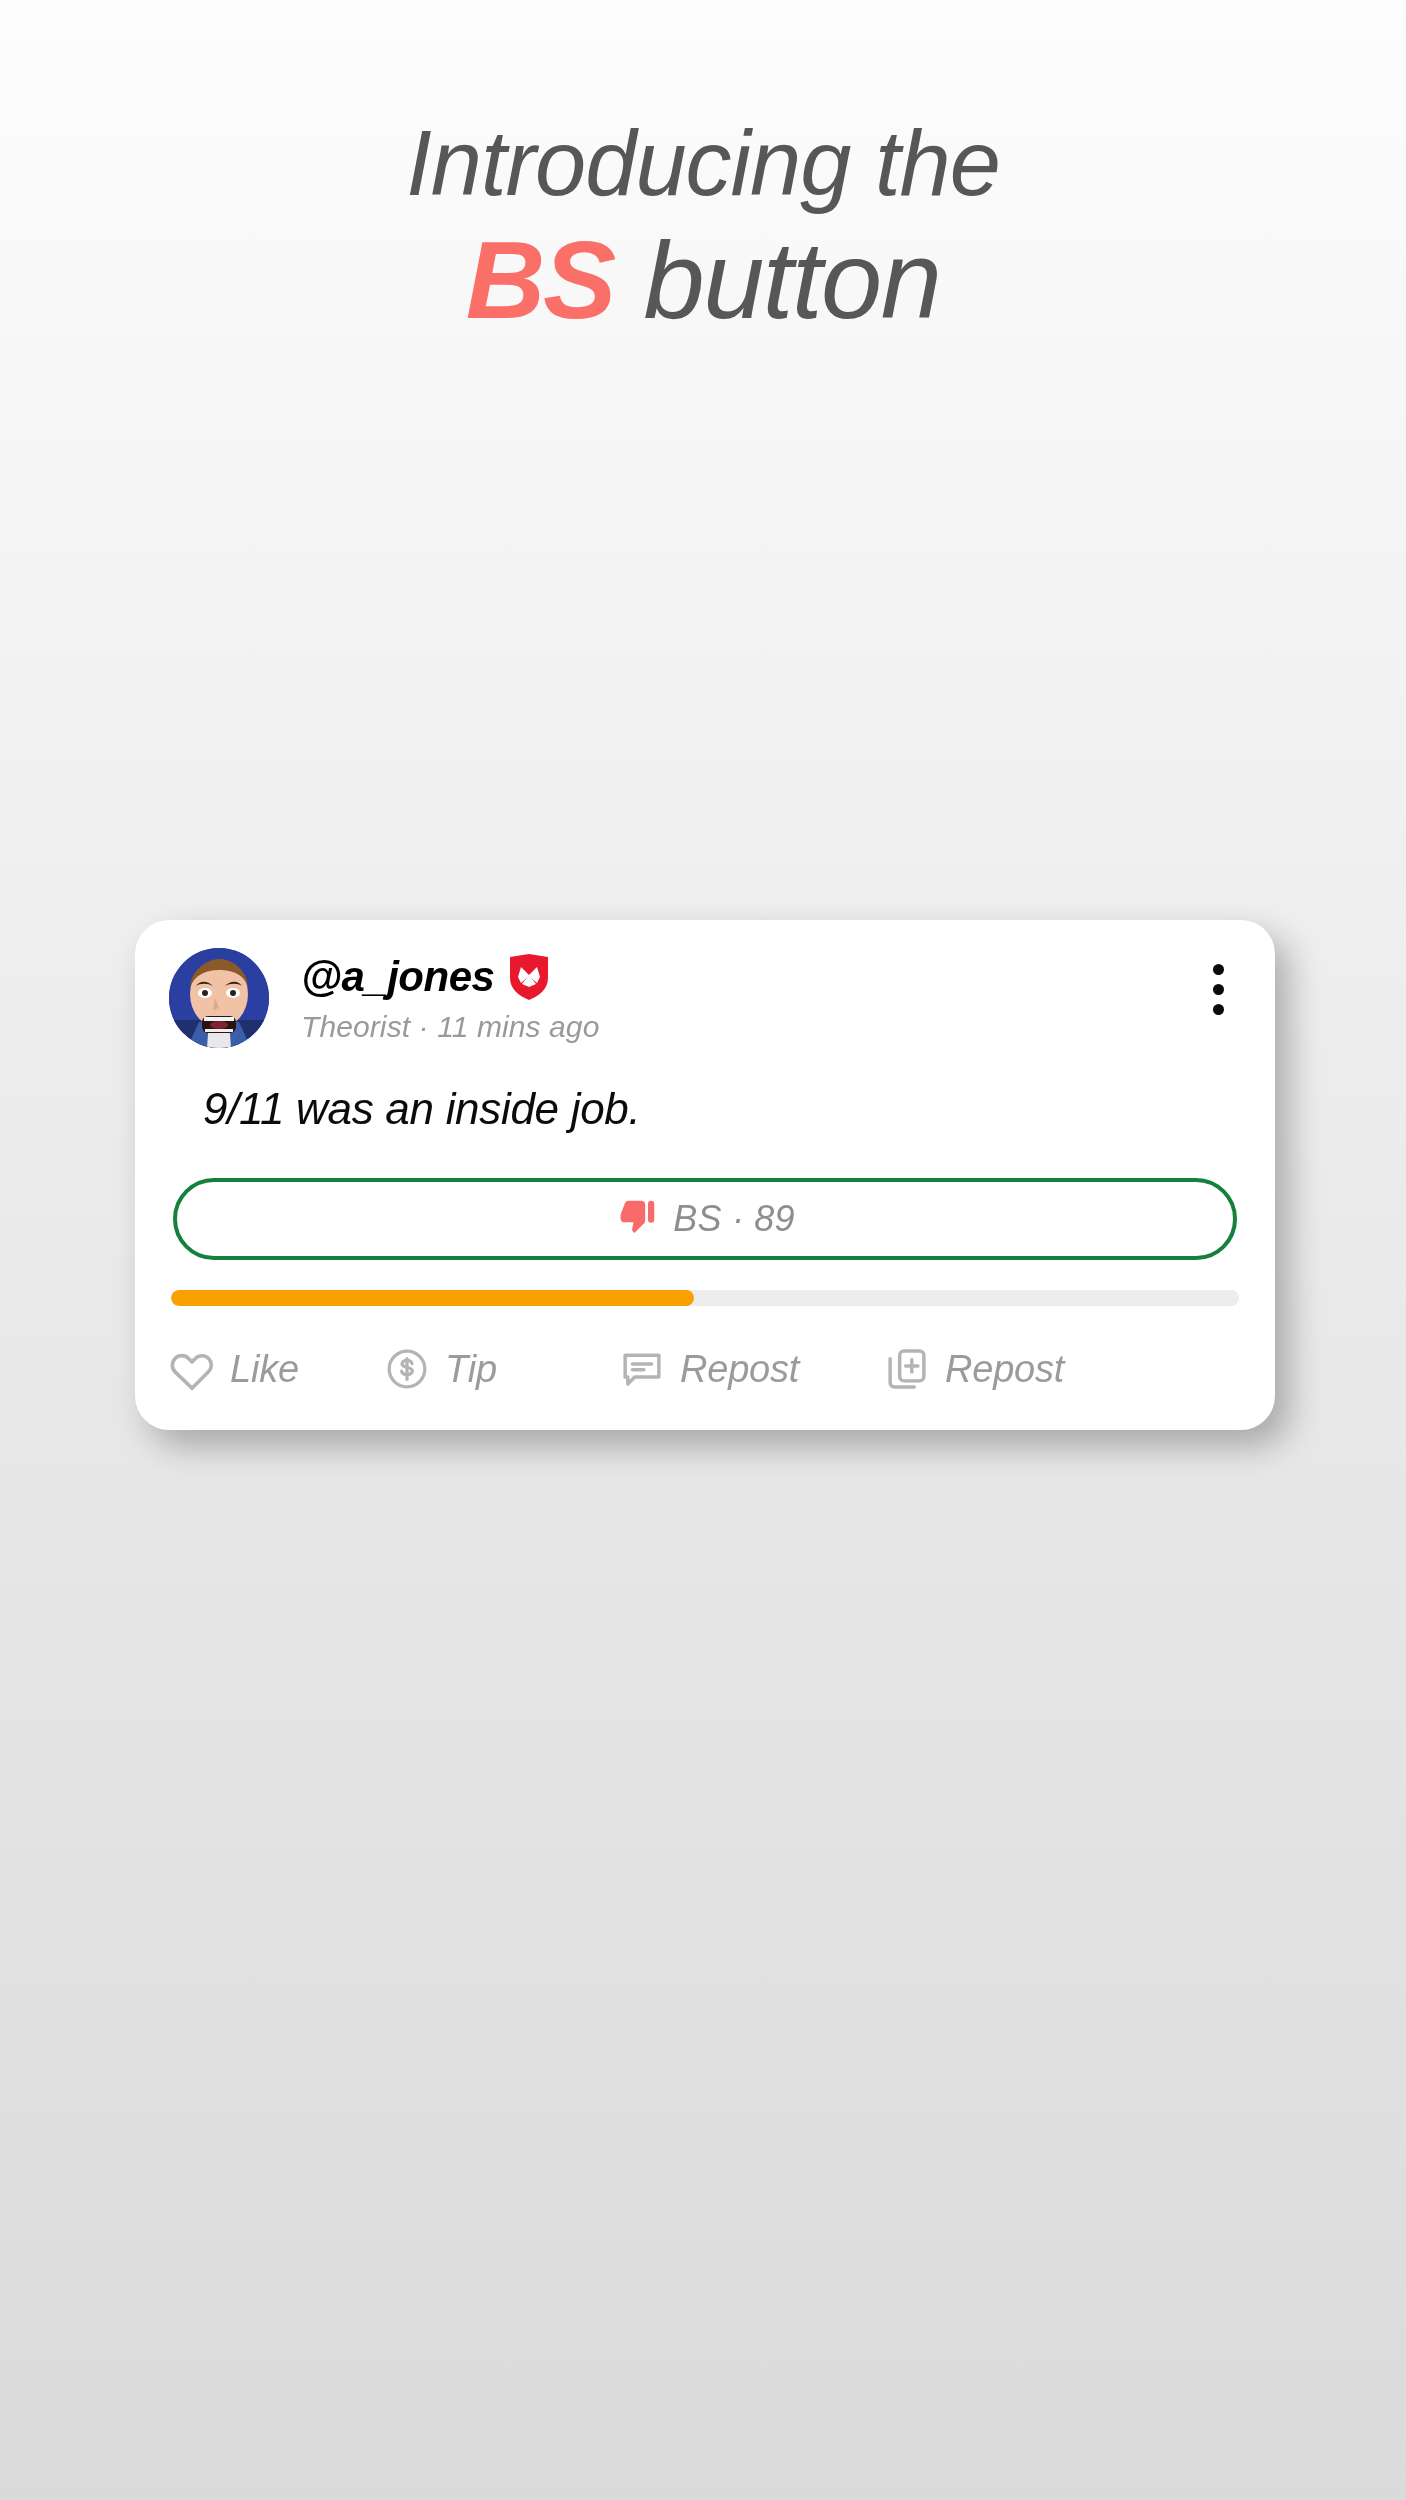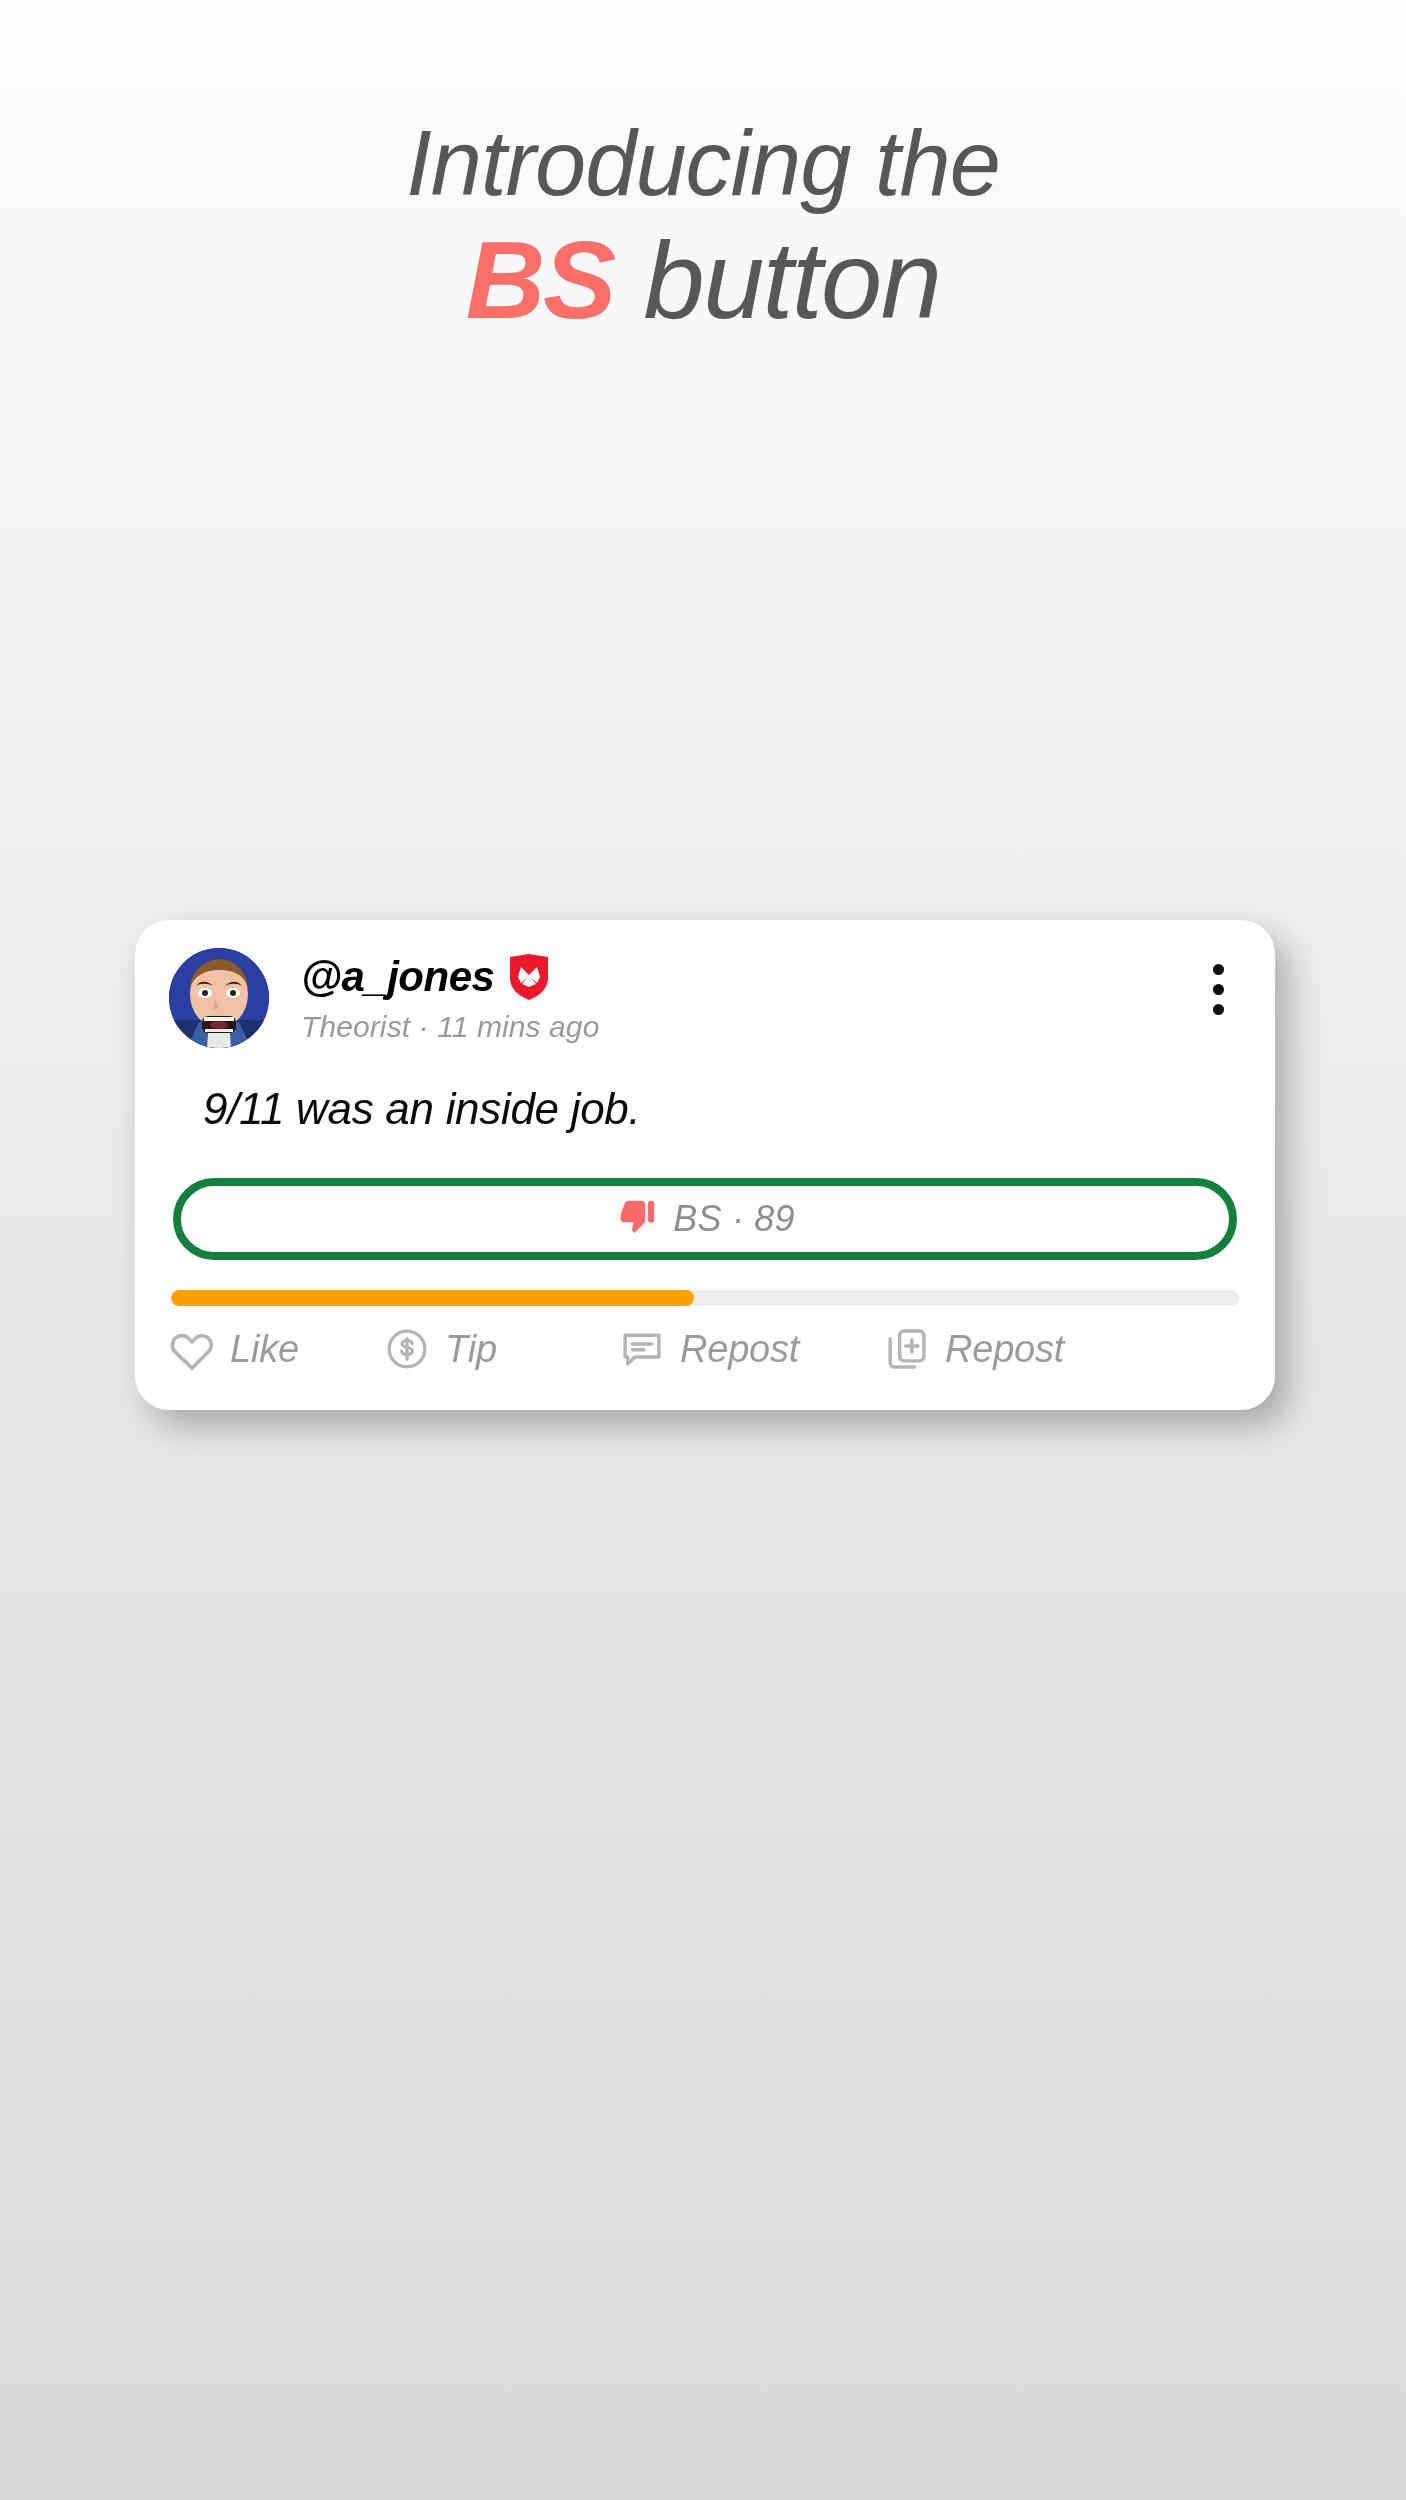--- a/index.html
+++ b/index.html
@@ -165,21 +165,21 @@
 
   
   .vote-row {
     display: flex;
     gap: 96px;
     padding: 44px 38px 0 38px;
   }
   .vote-btn {
     flex: 1 1 0;
     height: 82px;
-    border: 8px solid #15803d;
+    border: 4px solid #15803d;
     border-radius: 42px;
     background: #ffffff;
     display: flex;
     align-items: center;
     justify-content: center;
     gap: 14px;
     cursor: pointer;
     box-sizing: border-box;
   }
   .vote-label {
@@ -202,21 +202,21 @@
   }
   .progress-fill {
     height: 100%;
     border-radius: 8px;
     background: #f9a100;
   }
 
   
   .action-bar {
     display: flex;
-    padding: 20px 34px 38px 34px;
+    padding: 40px 34px 38px 34px;
     gap: 0;
     border-radius: 21px;
   }
   .action-item {
     display: flex;
     align-items: center;
     gap: 15px;
     cursor: pointer;
     flex: 1 1 0;
   }

